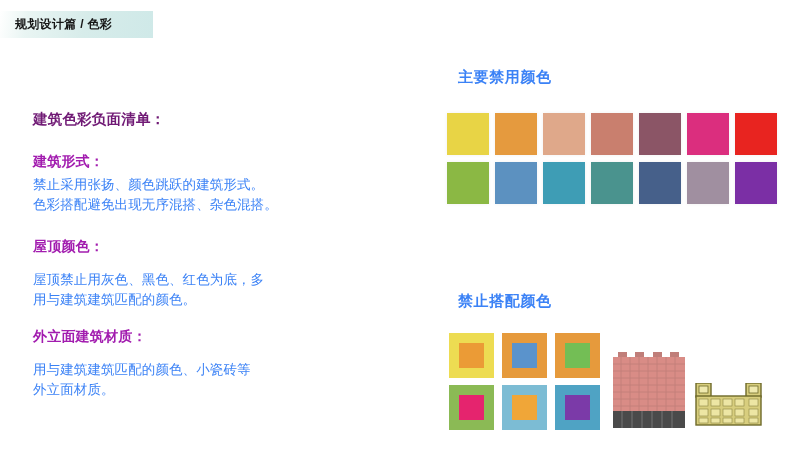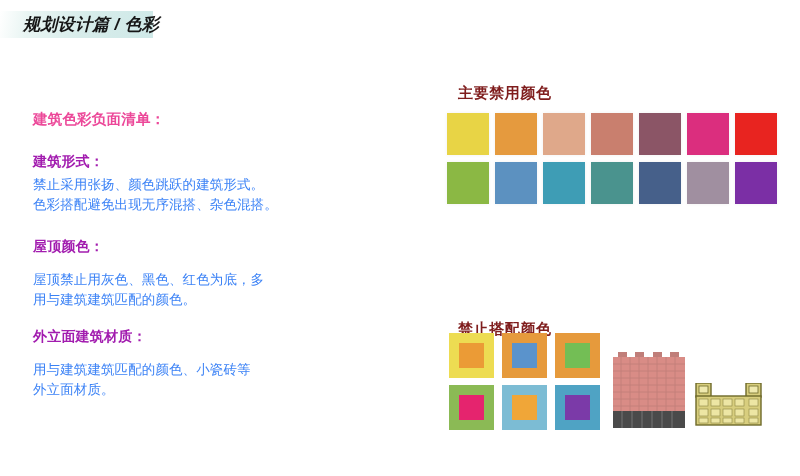--- a/index.html
+++ b/index.html
@@ -21,41 +21,40 @@
     position: absolute;
     left: 0;
     top: 11px;
     width: 153px;
     height: 27px;
     background: linear-gradient(100deg, #ffffff 0%, #e9f5f3 18%, #d7ecea 55%, #cfe9e8 100%);
     display: flex;
     align-items: center;
   }
   #header-tag .tag-text {
-    font-size: 17px;
+    font-size: 12px;
     font-weight: bold;
     letter-spacing: 0.3px;
     color: #161616;
-    padding-left: 23px;
+    padding-left: 15px;
     white-space: nowrap;
-    font-style: italic;
   }
 
   
   #left-col {
     position: absolute;
     left: 33px;
     top: 110px;
     width: 330px;
   }
   .blk { margin: 0; }
   .blk-main-title {
     font-size: 14.5px;
     font-weight: bold;
-    color: #ec4899;
+    color: #701a75;
     letter-spacing: 0.2px;
     margin-bottom: 23px;
     line-height: 1.3;
   }
   .blk-sub-title {
     font-size: 14px;
     font-weight: bold;
     color: #a21caf;
     letter-spacing: 0.2px;
     line-height: 1.35;
@@ -71,27 +70,26 @@
   .blk-body div { white-space: nowrap; }
   .section-gap-a { height: 22px; }
   .section-gap-b { height: 16px; }
   .title-body-gap { height: 10px; }
 
   
   .right-heading {
     position: absolute;
     font-size: 15px;
     font-weight: bold;
-    color: #7f1d1d;
+    color: #3b82f6;
     letter-spacing: 0.6px;
     white-space: nowrap;
-    margin-top: 16px;
   }
   #heading-main-colors { left: 458px; top: 68px; }
-  #heading-combo-colors { left: 458px; top: 304px; }
+  #heading-combo-colors { left: 458px; top: 292px; }
 
   
   #palette {
     position: absolute;
     left: 447px;
     top: 113px;
     display: grid;
     grid-template-columns: repeat(7, 42px);
     grid-auto-rows: 42px;
     column-gap: 6px;

